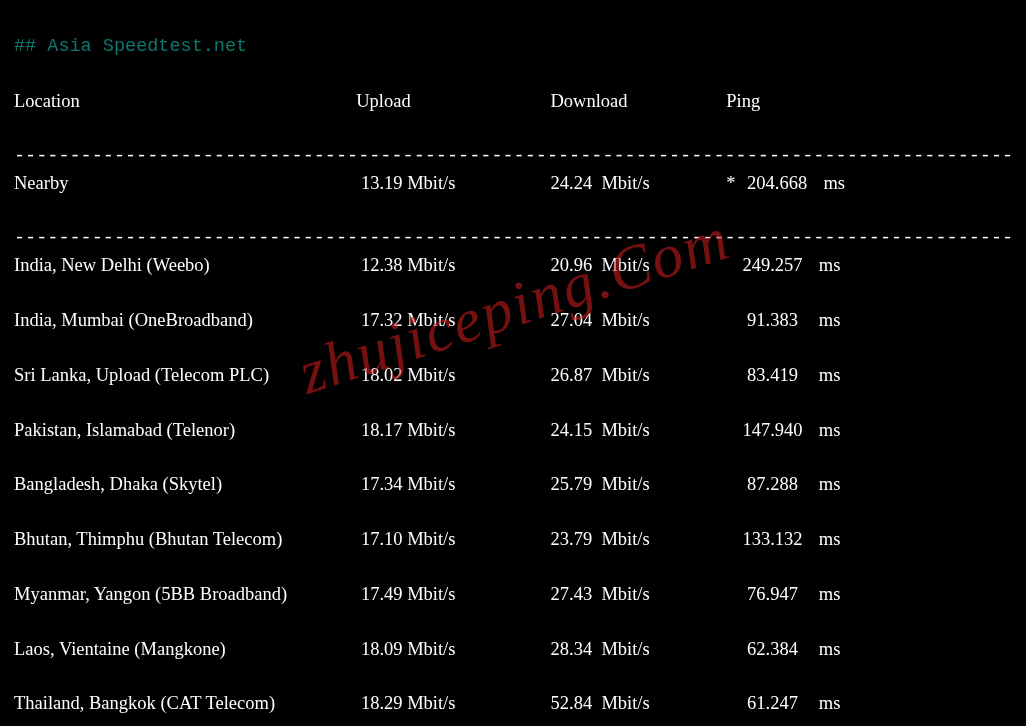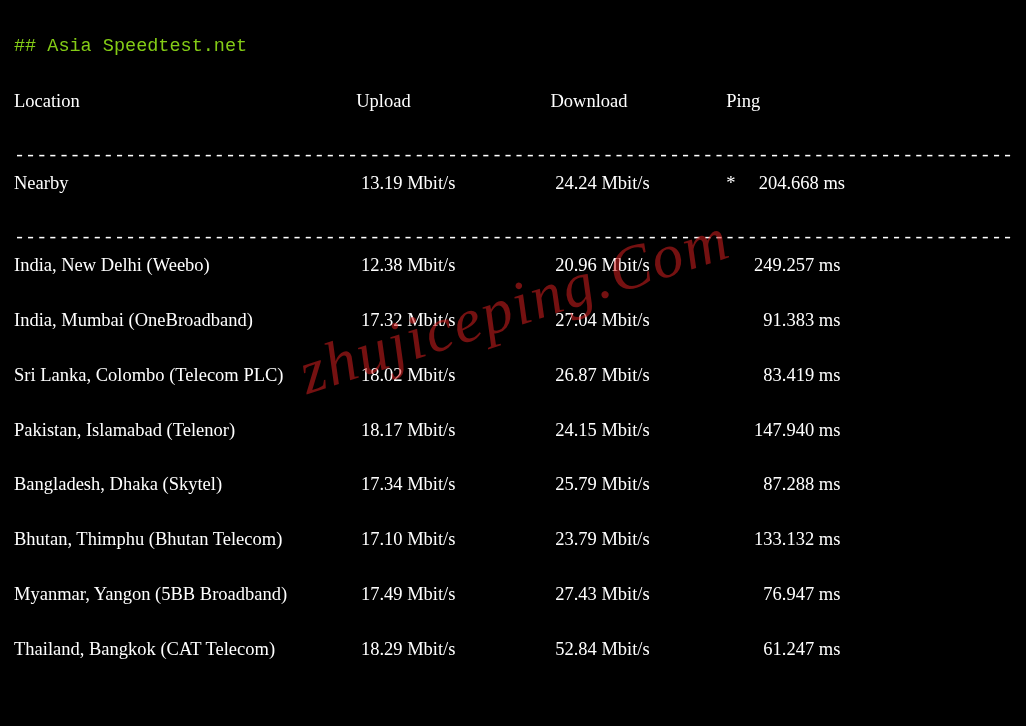--- a/index.html
+++ b/index.html
@@ -13,21 +13,21 @@
     width: 1026px;
     height: 726px;
     overflow: hidden;
   }
   .terminal {
     padding: 6px 14px;
     white-space: pre;
     position: relative;
   }
   .title {
-    color: #84cc16;
+    color: #0f766e;
     margin-top: 34px;
   }
   .divider {
     color: #ffffff;
     letter-spacing: 0px;
   }
   .row {
     display: block;
     font-family: Liberation Serif, serif;
   }
@@ -40,22 +40,22 @@
     width: 21ch;
   }
   .col-down {
     display: inline-block;
     width: 19ch;
   }
   .col-ping {
     display: inline-block;
   }
   .val-up-num  { display:inline-block; width:5ch; text-align:right; }
-  .val-down-num{ display:inline-block; width:5ch; text-align:right; }
-  .val-ping-num{ display:inline-block; width:9ch; text-align:right; }
+  .val-down-num{ display:inline-block; width:5ch; text-align:left; }
+  .val-ping-num{ display:inline-block; width:9ch; text-align:center; }
   .unit { }
   .watermark {
     position: absolute;
     left: 290px;
     top: 260px;
     font-family: Georgia, "Times New Roman", serif;
     font-style: italic;
     font-size: 62px;
     color: rgba(214, 31, 31, 0.55);
     transform: rotate(-18deg);
@@ -68,25 +68,26 @@
 
 <div class="terminal">
 <span class="title"><span>## </span><span>Asia Speedtest.net</span></span>
 
 <span class="row"><span class="col-loc">Location</span><span class="col-up">Upload</span><span class="col-down">Download</span><span class="col-ping">Ping</span></span>
 <span class="divider">------------------------------------------------------------------------------------------</span>
 <span class="row"><span class="col-loc">Nearby</span><span class="col-up"><span class="val-up-num">13.19</span> <span class="unit">Mbit/s</span></span><span class="col-down"><span class="val-down-num">24.24</span> <span class="unit">Mbit/s</span></span><span class="col-ping"><span>*</span><span class="val-ping-num">204.668</span> <span class="unit">ms</span></span></span>
 <span class="divider">------------------------------------------------------------------------------------------</span>
 <div id="rows-container"><span class="row"><span class="col-loc">India, New Delhi (Weebo)</span><span class="col-up"><span class="val-up-num">12.38</span> <span class="unit">Mbit/s</span></span><span class="col-down"><span class="val-down-num">20.96</span> <span class="unit">Mbit/s</span></span><span class="col-ping"> <span class="val-ping-num">249.257</span> <span class="unit">ms</span></span></span>
 <span class="row"><span class="col-loc">India, Mumbai (OneBroadband)</span><span class="col-up"><span class="val-up-num">17.32</span> <span class="unit">Mbit/s</span></span><span class="col-down"><span class="val-down-num">27.04</span> <span class="unit">Mbit/s</span></span><span class="col-ping"> <span class="val-ping-num">91.383</span> <span class="unit">ms</span></span></span>
-<span class="row"><span class="col-loc">Sri Lanka, Colombo (Telecom PLC)</span><span class="col-up"><span class="val-up-num">18.02</span> <span class="unit">Mbit/s</span></span><span class="col-down"><span class="val-down-num">26.87</span> <span class="unit">Mbit/s</span></span><span class="col-ping"> <span class="val-ping-num">83.419</span> <span class="unit">ms</span></span></span>
+<span class="row"><span class="col-loc">Sri Lanka, Upload (Telecom PLC)</span><span class="col-up"><span class="val-up-num">18.02</span> <span class="unit">Mbit/s</span></span><span class="col-down"><span class="val-down-num">26.87</span> <span class="unit">Mbit/s</span></span><span class="col-ping"> <span class="val-ping-num">83.419</span> <span class="unit">ms</span></span></span>
 <span class="row"><span class="col-loc">Pakistan, Islamabad (Telenor)</span><span class="col-up"><span class="val-up-num">18.17</span> <span class="unit">Mbit/s</span></span><span class="col-down"><span class="val-down-num">24.15</span> <span class="unit">Mbit/s</span></span><span class="col-ping"> <span class="val-ping-num">147.940</span> <span class="unit">ms</span></span></span>
 <span class="row"><span class="col-loc">Bangladesh, Dhaka (Skytel)</span><span class="col-up"><span class="val-up-num">17.34</span> <span class="unit">Mbit/s</span></span><span class="col-down"><span class="val-down-num">25.79</span> <span class="unit">Mbit/s</span></span><span class="col-ping"> <span class="val-ping-num">87.288</span> <span class="unit">ms</span></span></span>
 <span class="row"><span class="col-loc">Bhutan, Thimphu (Bhutan Telecom)</span><span class="col-up"><span class="val-up-num">17.10</span> <span class="unit">Mbit/s</span></span><span class="col-down"><span class="val-down-num">23.79</span> <span class="unit">Mbit/s</span></span><span class="col-ping"> <span class="val-ping-num">133.132</span> <span class="unit">ms</span></span></span>
 <span class="row"><span class="col-loc">Myanmar, Yangon (5BB Broadband)</span><span class="col-up"><span class="val-up-num">17.49</span> <span class="unit">Mbit/s</span></span><span class="col-down"><span class="val-down-num">27.43</span> <span class="unit">Mbit/s</span></span><span class="col-ping"> <span class="val-ping-num">76.947</span> <span class="unit">ms</span></span></span>
+<span class="row"><span class="col-loc">Laos, Vientaine (Mangkone)</span><span class="col-up"><span class="val-up-num">18.09</span> <span class="unit">Mbit/s</span></span><span class="col-down"><span class="val-down-num">28.34</span> <span class="unit">Mbit/s</span></span><span class="col-ping"> <span class="val-ping-num">62.384</span> <span class="unit">ms</span></span></span>
 <span class="row"><span class="col-loc">Thailand, Bangkok (CAT Telecom)</span><span class="col-up"><span class="val-up-num">18.29</span> <span class="unit">Mbit/s</span></span><span class="col-down"><span class="val-down-num">52.84</span> <span class="unit">Mbit/s</span></span><span class="col-ping"> <span class="val-ping-num">61.247</span> <span class="unit">ms</span></span></span>
 
 
 
 
 
 
 
 
 

